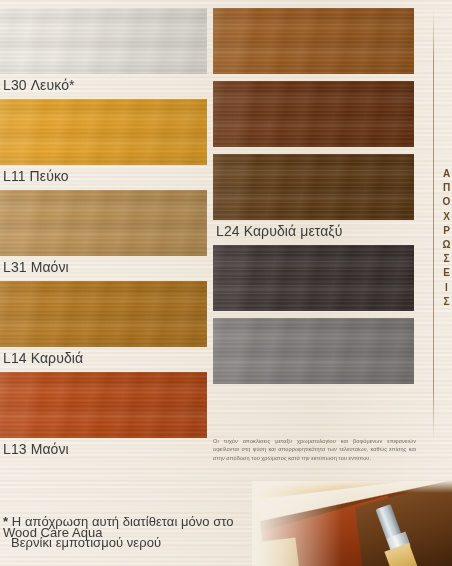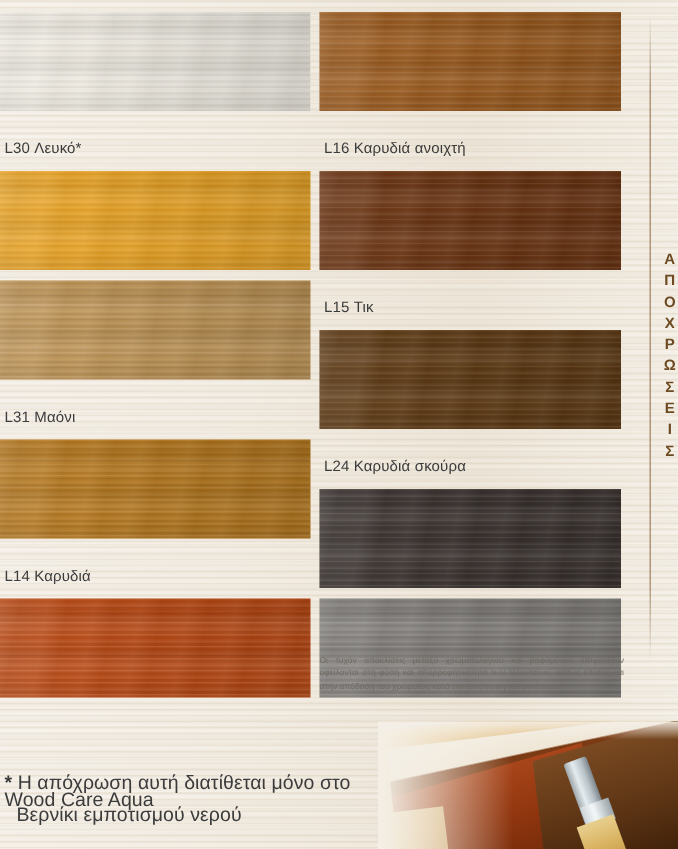--- a/index.html
+++ b/index.html
@@ -68,22 +68,22 @@
   }
   .swatch .sheen{
     position:absolute;inset:0;
     background:linear-gradient(to right,
       rgba(255,255,255,0.10) 0%,
       rgba(255,255,255,0.02) 22%,
       rgba(0,0,0,0.05) 62%,
       rgba(0,0,0,0.10) 100%);
   }
   .caption{
-    font-size:10px;color:#3b3b3b;letter-spacing:.1px;
-    padding:19px 0 0 3px;line-height:14px;white-space:nowrap;
+    font-size:14px;color:#3b3b3b;letter-spacing:.1px;
+    padding:4px 0 0 3px;line-height:14px;white-space:nowrap;
   }
 
   
   .vrule{
     position:absolute;left:433px;top:10px;width:1px;height:430px;
     background:linear-gradient(to bottom,rgba(150,120,85,0.0),rgba(150,120,85,0.75) 12%,rgba(150,120,85,0.75) 88%,rgba(150,120,85,0.0));
   }
   .vtab{
     position:absolute;left:436px;top:168px;width:16px;
     writing-mode:vertical-rl;text-orientation:upright;
@@ -184,20 +184,21 @@
           <div class="sheen"></div>
         </div>
         <div class="caption">L30 Λευκό*</div>
       </div>
 
       <div class="cell">
         <div class="swatch" style="background-color: rgb(232, 163, 38);">
           <div class="grain"></div>
           <div class="sheen"></div>
         </div>
+        <div class="caption">L11 Πεύκο</div>
       </div>
 
 
       <div class="cell">
         <div class="swatch" style="background-color: rgb(190, 148, 86);">
           <div class="grain"></div>
           <div class="sheen"></div>
         </div>
         <div class="caption">L31 Μαόνι</div>
       </div>
@@ -208,48 +209,47 @@
           <div class="sheen"></div>
         </div>
         <div class="caption">L14 Καρυδιά</div>
       </div>
 
       <div class="cell">
         <div class="swatch" style="background-color: rgb(186, 74, 21);">
           <div class="grain"></div>
           <div class="sheen"></div>
         </div>
+        <div class="caption">L13 Μαόνι</div>
       </div>
 
     </div>
 
     <div class="col col-right">
 
       <div class="cell">
         <div class="swatch" style="background-color: rgb(154, 90, 30);">
           <div class="grain"></div>
           <div class="sheen"></div>
         </div>
-        <div class="caption">L16 Καρυδιά ανοιχτή</div>
       </div>
 
       <div class="cell">
         <div class="swatch" style="background-color: rgb(107, 52, 18);">
           <div class="grain"></div>
           <div class="sheen"></div>
         </div>
-        <div class="caption">L15 Τικ</div>
       </div>
 
       <div class="cell">
         <div class="swatch" style="background-color: rgb(94, 58, 20);">
           <div class="grain"></div>
           <div class="sheen"></div>
         </div>
-        <div class="caption">L24 Καρυδιά σκούρα</div>
+        <div class="caption">L24 Καρυδιά μεταξύ</div>
       </div>
 
       <div class="cell">
         <div class="swatch" style="background-color: rgb(59, 51, 48);">
           <div class="grain"></div>
           <div class="sheen"></div>
         </div>
       </div>
 
       <div class="cell">

